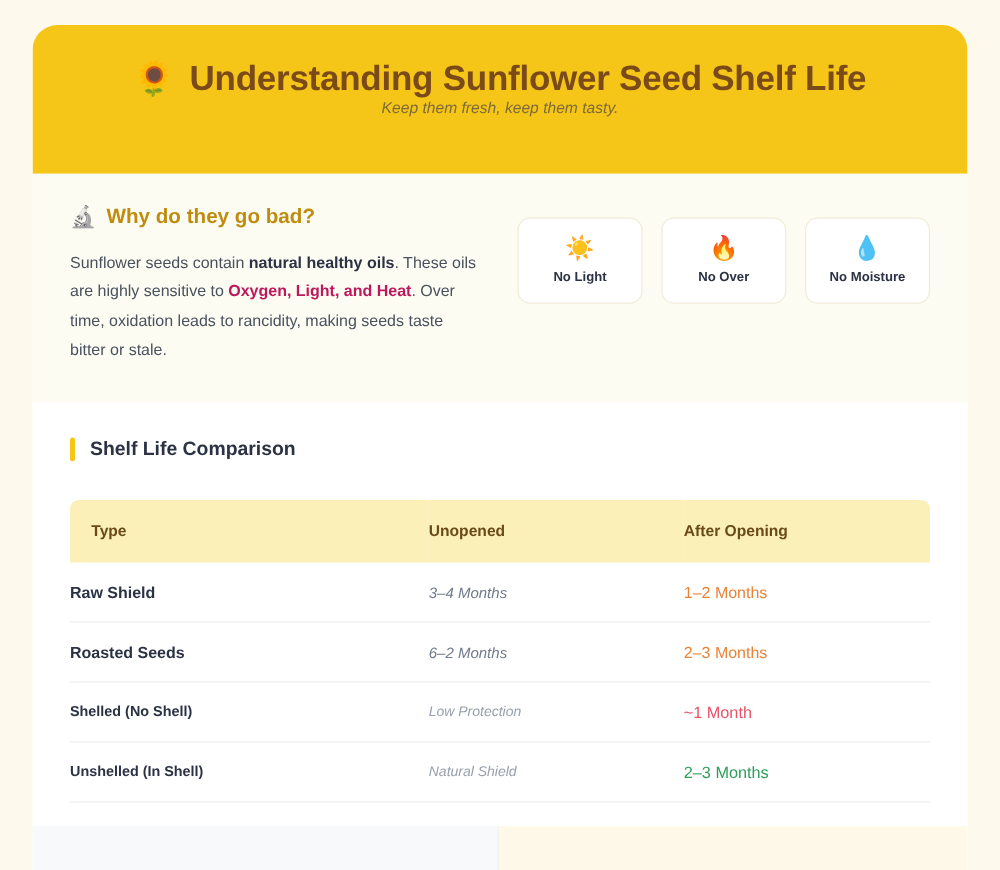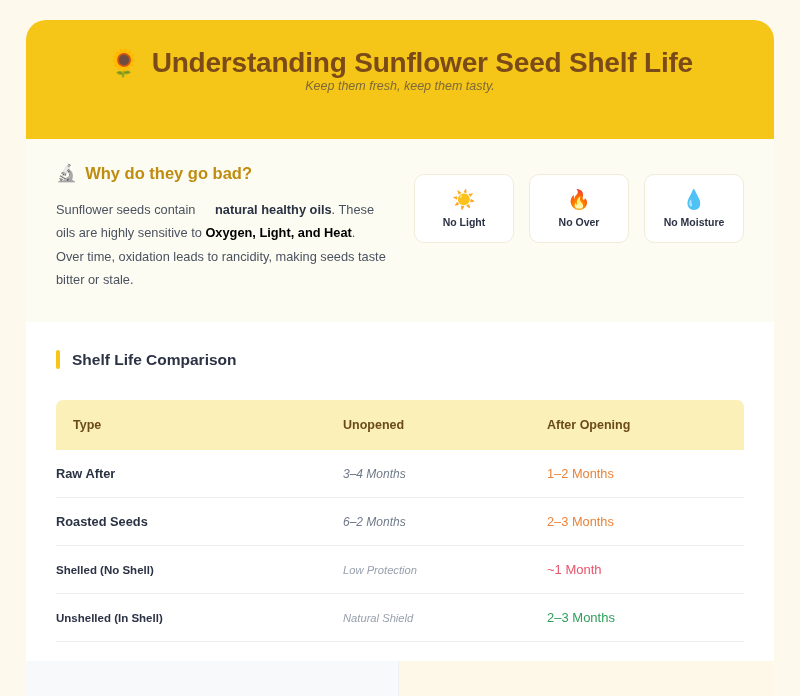--- a/index.html
+++ b/index.html
@@ -93,24 +93,23 @@
     color: #bf8c10;
   }
   .why-body {
     font-size: 12.8px;
     line-height: 1.82;
     color: #4a5260;
   }
   .why-body b {
     color: #2b3244;
     font-weight: bold;
-    margin-left: 16px;
   }
   .why-body .hot {
-    color: #000000;
+    color: #be185d;
     font-weight: bold;
   }
 
   .why-right {
     margin-left: 28px;
     display: flex;
     gap: 15px;
     padding-top: 10px;
   }
   .mini-card {
@@ -286,21 +285,21 @@
       <table class="table">
         <thead>
           <tr>
             <th class="col-type">Type</th>
             <th class="col-unopened">Unopened</th>
             <th class="col-after">After Opening</th>
           </tr>
         </thead>
         <tbody>
           <tr class="row-lg">
-            <td class="cell-type">Raw After</td>
+            <td class="cell-type">Raw Shield</td>
             <td class="cell-unopened">3–4 Months</td>
             <td class="cell-after" style="color: rgb(232, 131, 58);">1–2 Months</td>
           </tr>
           <tr class="row-lg">
             <td class="cell-type">Roasted Seeds</td>
             <td class="cell-unopened">6–2 Months</td>
             <td class="cell-after" style="color: rgb(232, 131, 58);">2–3 Months</td>
           </tr>
           <tr class="row-sm">
             <td class="cell-type">Shelled (No Shell)</td>

